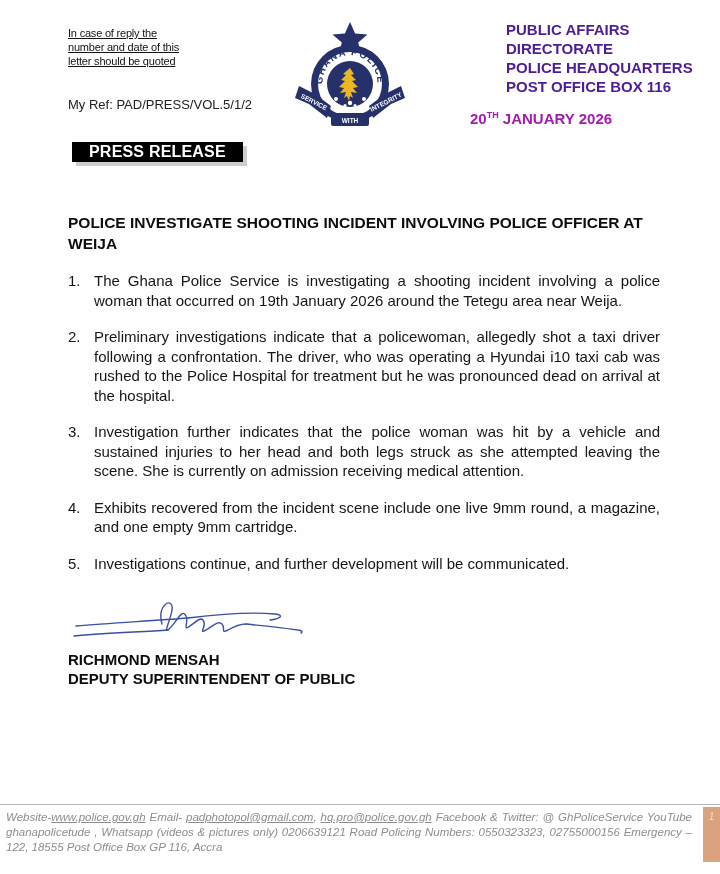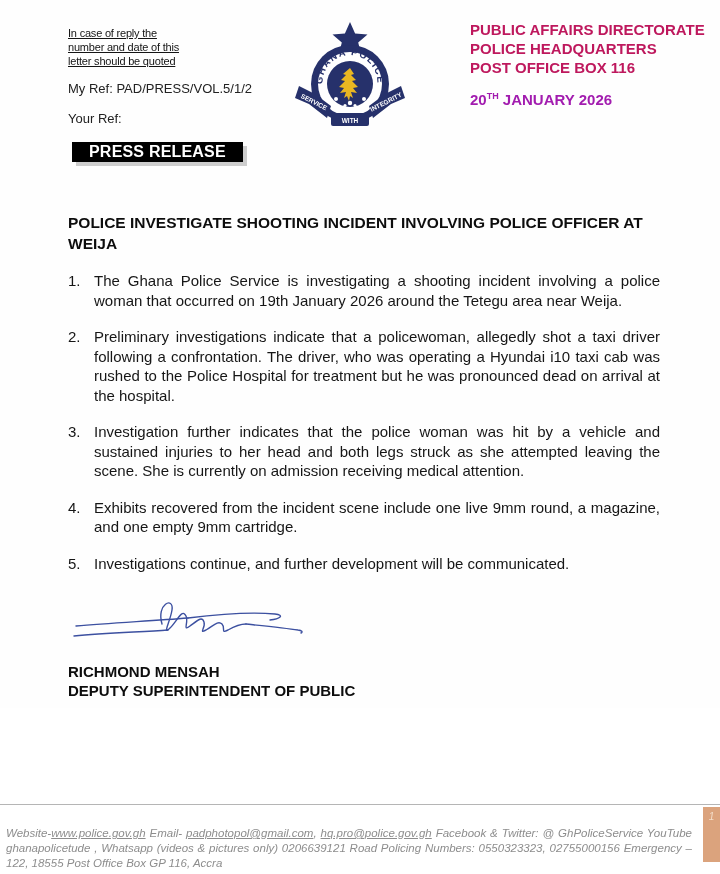--- a/index.html
+++ b/index.html
@@ -10,29 +10,29 @@
     color: #1a1a1a;
     position: relative;
     overflow: hidden;
   }
   .page { position: relative; width: 720px; height: 708px; background: #fefefe; }
 
   
   .header-left { position: absolute; left: 68px; top: 26px; width: 200px; }
   .reply-note { font-size: 11px; line-height: 14px; letter-spacing: -0.2px; color: #141414; }
   .reply-note div { text-decoration: underline; width: max-content; }
-  .my-ref { margin-top: 13px; font-size: 13px; color: #222; }
+  .my-ref { margin-top: 29px; font-size: 13px; color: #222; }
   .your-ref { margin-top: 15px; font-size: 13px; color: #222; }
 
   
   .logo-wrap { position: absolute; left: 291px; top: 20px; width: 118px; height: 118px; }
 
   
   .header-right { position: absolute; left: 470px; top: 20px; width: 250px; }
-  .directorate { font-weight: bold; font-size: 15px; line-height: 19px; color: #be185d; }
+  .directorate { font-weight: bold; font-size: 15px; line-height: 19px; color: #4c1d95; margin-left: 36px; }
   .date-line { margin-top: 14px; font-weight: bold; font-size: 15px; color: #a21caf; }
   .date-line sup { font-size: 9px; vertical-align: super; }
 
   
   .press-box {
     position: absolute; left: 72px; top: 142px;
     background: #000; color: #fff;
     font-weight: bold; font-size: 16px; letter-spacing: 0.2px;
     padding: 0 16px;
     border: 1px solid #000;
@@ -47,27 +47,27 @@
     color: #0d0d0d; margin-bottom: 17px;
   }
   .para { position: relative; padding-left: 26px; text-align: justify;
     font-size: 15px; line-height: 19.5px; color: #161616; margin-bottom: 17px; }
   .para .num { position: absolute; left: 0; top: 0; }
 
   
   .signature { margin-top: 5px; margin-left: 2px; height: 58px; }
 
   
-  .signatory { margin-top: 14px; font-weight: bold; font-size: 15px; line-height: 19px; color: #0d0d0d; }
+  .signatory { margin-top: 2px; font-weight: bold; font-size: 15px; line-height: 19px; color: #0d0d0d; }
 
   
   .footer {
     position: absolute; left: 0; top: 804px; width: 720px;
     border-top: 1px solid #b5b5b5;
-    padding: 21px 28px 0 6px;
+    padding: 5px 28px 0 6px;
     font-style: italic; font-size: 11.5px; line-height: 15px;
     color: #8d8d8d; text-align: justify;
   }
   .footer .link { text-decoration: underline; color: #8d8d8d; cursor: pointer; }
   .page-tab {
     position: absolute; right: 0; top: 807px; width: 17px; height: 55px;
     background: #dba37d; color: #f3ddc9; font-size: 10px; font-style: italic;
     text-align: center; padding-top: 4px;
   }
 </style>
@@ -76,21 +76,20 @@
 
 <div class="page">
 
   <div class="header-left">
     <div class="reply-note">
       <div>In case of reply the</div>
       <div>number and date of this</div>
       <div>letter should be quoted</div>
     </div>
     <div class="my-ref">My Ref: PAD/PRESS/VOL.5/1/2</div>
-    <div class="your-ref">Your Ref:</div>
   </div>
 
   <div class="logo-wrap">
     <svg width="118" height="118" viewBox="0 0 118 118">
 
       <polygon fill="#26316b" points="59,2 64.1,13.6 76.5,14.4 67.2,22.5 70.2,34.5 59,28 47.8,34.5 50.8,22.5 41.5,14.4 53.9,13.6"></polygon>
 
       <circle cx="59" cy="64" r="39" fill="#26316b"></circle>
       <circle cx="59" cy="64" r="32" fill="#ffffff"></circle>
       <circle cx="59" cy="64" r="23" fill="#26316b"></circle>

